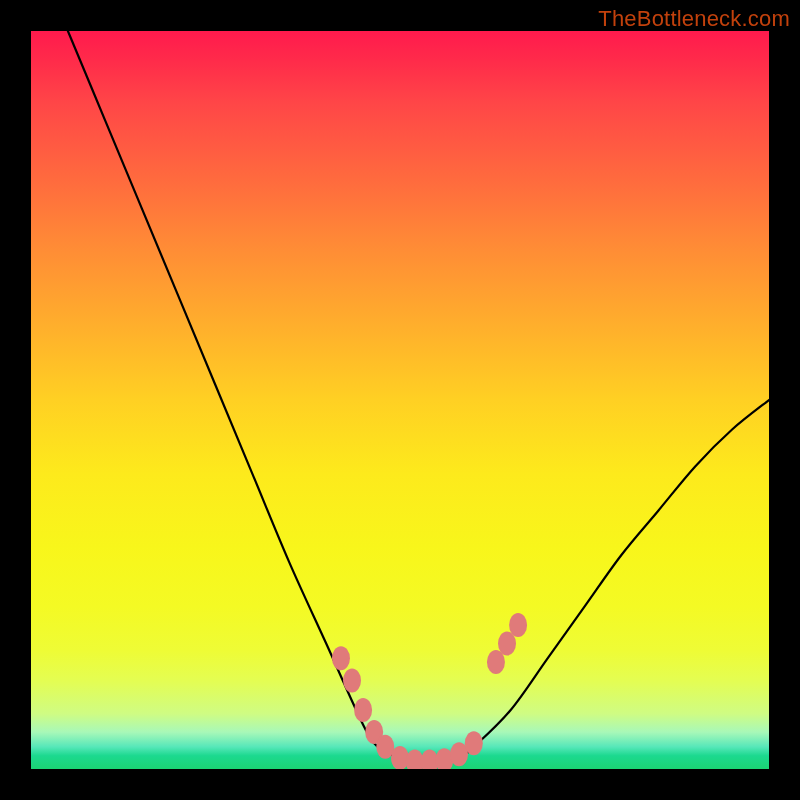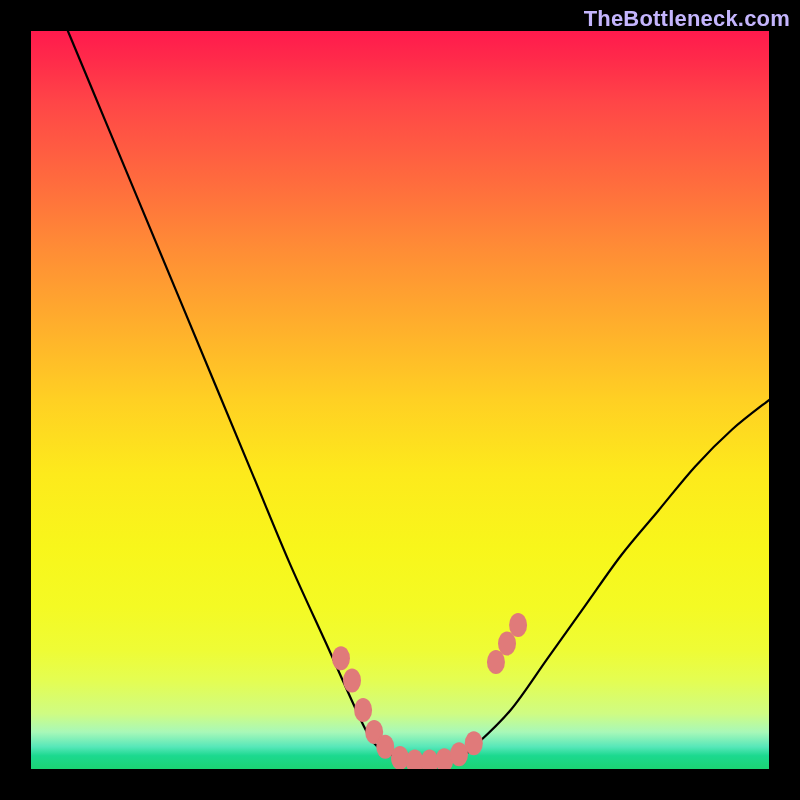--- a/index.html
+++ b/index.html
@@ -42,24 +42,24 @@
       #a8f8b8 95%,
       #56e7b9 97%,
       #1cd98f 98.2%,
       #1bd473 100%
     );
   }
   .watermark {
     position: absolute;
     top: 6px;
     right: 10px;
-    color: #c4b5fd;
+    color: #c2410c;
     font-size: 22px;
     letter-spacing: 0.2px;
-    font-weight: 700;
+    font-weight: 400;
   }
   svg.curve {
     position: absolute;
     top: 0; left: 0;
     width: 738px; height: 738px;
   }
 </style>
 </head>
 <body>
 

